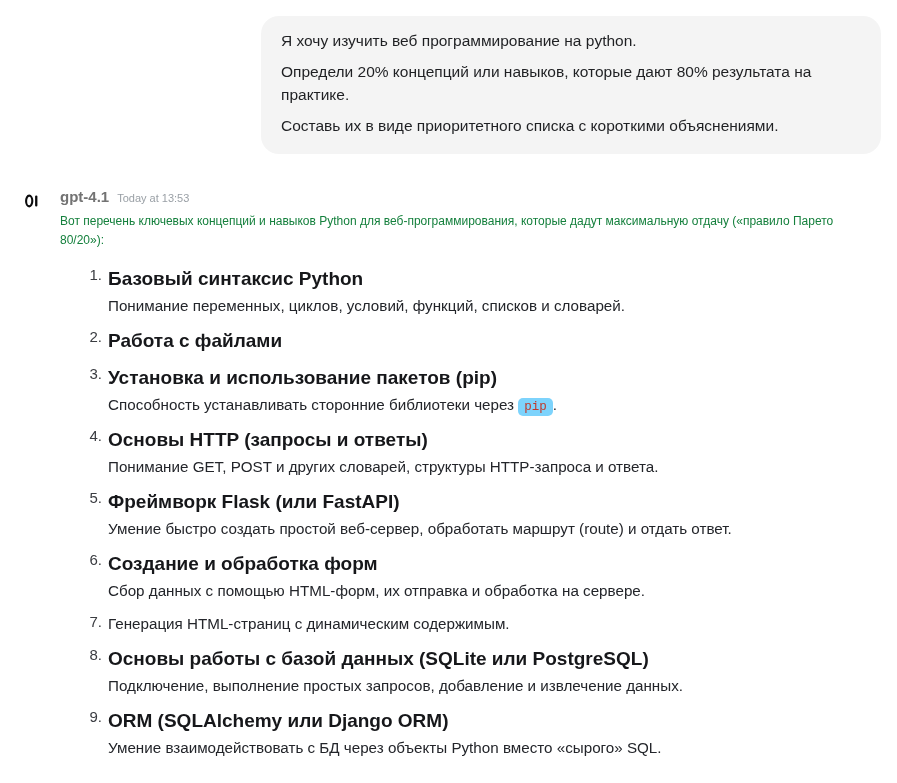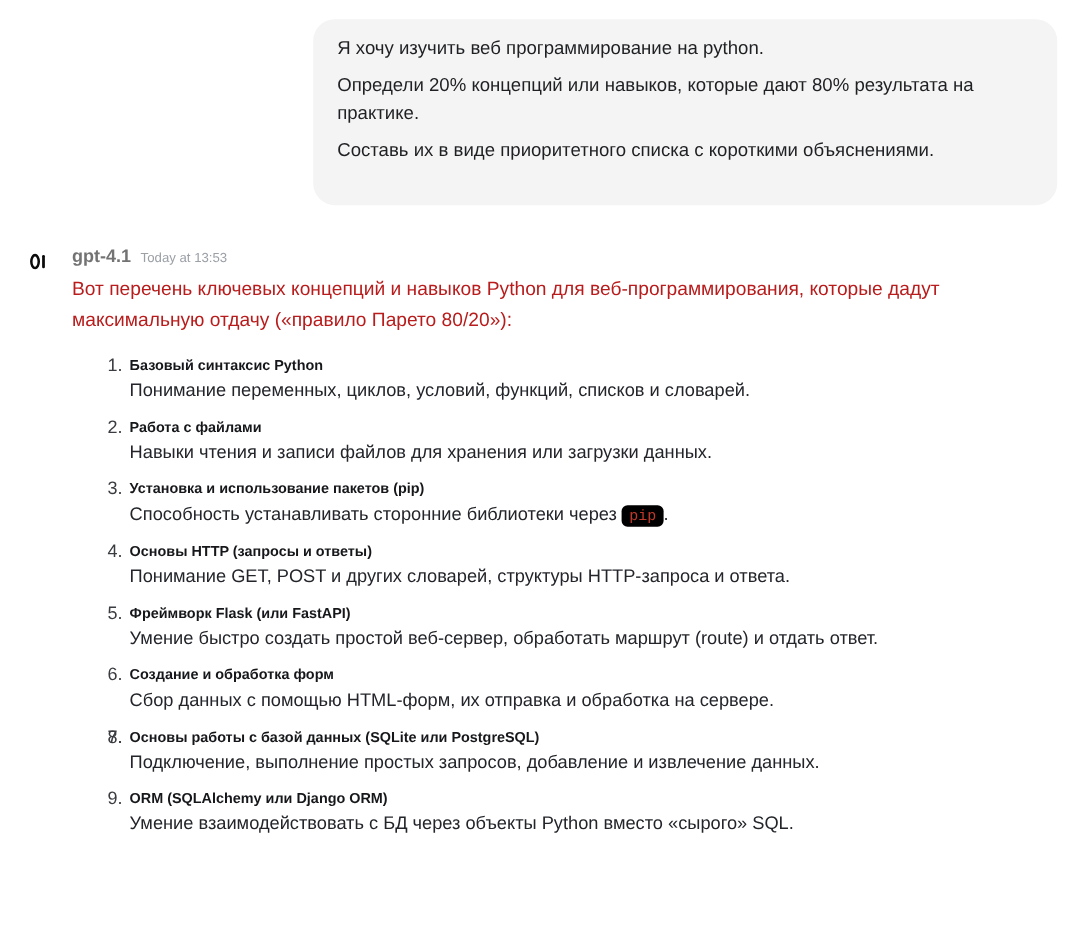--- a/index.html
+++ b/index.html
@@ -33,21 +33,21 @@
     padding: 14px 20px 16px 20px;
     max-width: 620px;
     box-sizing: border-box;
   }
   .user-bubble p {
     margin: 0 0 9px 0;
     font-size: 15.5px;
     line-height: 1.45;
     color: #1f2023;
   }
-  .user-bubble p:last-child { margin-bottom: 17px; }
+  .user-bubble p:last-child { margin-bottom: 0; }
 
   
   .assistant-row {
     display: flex;
     align-items: flex-start;
     padding: 34px 16px 0 22px;
   }
   .avatar {
     width: 22px;
     height: 22px;
@@ -72,23 +72,23 @@
   .model-name {
     font-size: 15px;
     font-weight: bold;
     color: #737373;
   }
   .model-time {
     font-size: 11px;
     color: #9aa0a6;
   }
   .intro {
-    font-size: 16px;
+    font-size: 12px;
     line-height: 1.63;
-    color: #b91c1c;
+    color: #15803d;
     margin: 0 0 14px 0;
     max-width: 810px;
   }
 
   ol.points {
     margin: 0;
     padding-left: 48px;
     list-style: none;
     counter-reset: pt;
   }
@@ -101,35 +101,35 @@
     content: counter(pt) ".";
     position: absolute;
     left: -34px;
     width: 28px;
     text-align: right;
     font-size: 15px;
     color: #3a3c41;
     top: 1px;
   }
   .pt-title {
-    font-size: 12px;
+    font-size: 19px;
     font-weight: bold;
     color: #16171a;
     line-height: 1.5;
   }
   .pt-desc {
     font-size: 15.2px;
     line-height: 1.62;
     color: #23252a;
     margin-top: 1px;
   }
   code.inline {
     font-family: "Liberation Mono", monospace;
     font-size: 12.5px;
-    background: #000000;
+    background: #7dd3fc;
     border-radius: 5px;
     padding: 2px 6px;
     color: #c0392b;
   }
 </style>
 </head>
 <body>
 
 <div class="page">
 
@@ -157,39 +157,39 @@
 
       <p class="intro">Вот перечень ключевых концепций и навыков Python для веб-программирования, которые дадут максимальную отдачу («правило Парето 80/20»):</p>
 
       <ol class="points">
         <li>
           <div class="pt-title">Базовый синтаксис Python</div>
           <div class="pt-desc">Понимание переменных, циклов, условий, функций, списков и словарей.</div>
         </li>
         <li>
           <div class="pt-title">Работа с файлами</div>
-          <div class="pt-desc">Навыки чтения и записи файлов для хранения или загрузки данных.</div>
         </li>
         <li>
           <div class="pt-title">Установка и использование пакетов (pip)</div>
           <div class="pt-desc"><span>Способность устанавливать сторонние библиотеки через </span><code class="inline">pip</code><span>.</span></div>
         </li>
         <li>
           <div class="pt-title">Основы HTTP (запросы и ответы)</div>
           <div class="pt-desc">Понимание GET, POST и других словарей, структуры HTTP-запроса и ответа.</div>
         </li>
         <li>
           <div class="pt-title">Фреймворк Flask (или FastAPI)</div>
           <div class="pt-desc">Умение быстро создать простой веб-сервер, обработать маршрут (route) и отдать ответ.</div>
         </li>
         <li>
           <div class="pt-title">Создание и обработка форм</div>
           <div class="pt-desc">Сбор данных с помощью HTML-форм, их отправка и обработка на сервере.</div>
         </li>
         <li>
+          <div class="pt-desc">Генерация HTML-страниц с динамическим содержимым.</div>
         </li>
         <li>
           <div class="pt-title">Основы работы с базой данных (SQLite или PostgreSQL)</div>
           <div class="pt-desc">Подключение, выполнение простых запросов, добавление и извлечение данных.</div>
         </li>
         <li>
           <div class="pt-title">ORM (SQLAlchemy или Django ORM)</div>
           <div class="pt-desc">Умение взаимодействовать с БД через объекты Python вместо «сырого» SQL.</div>
         </li>
 

